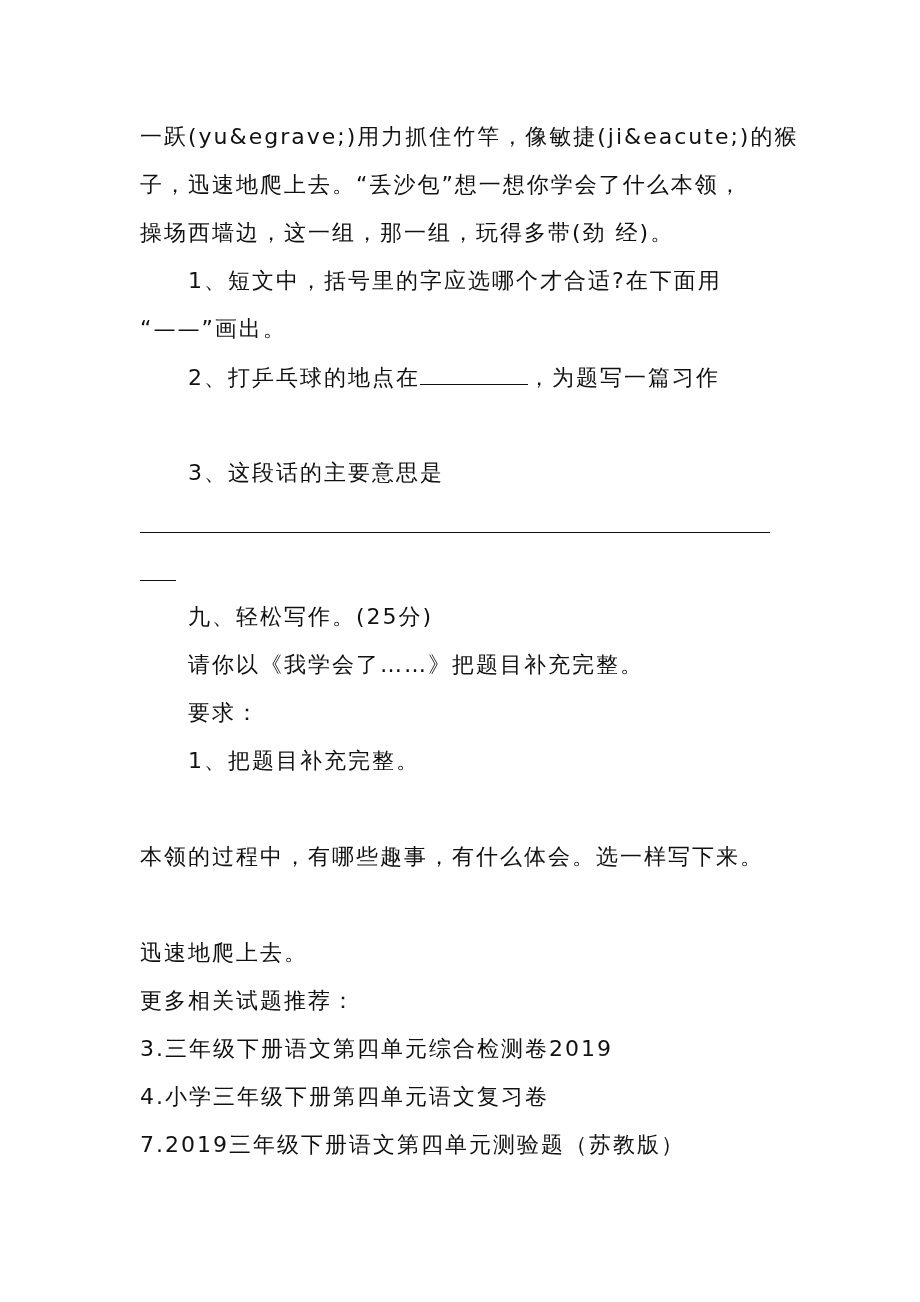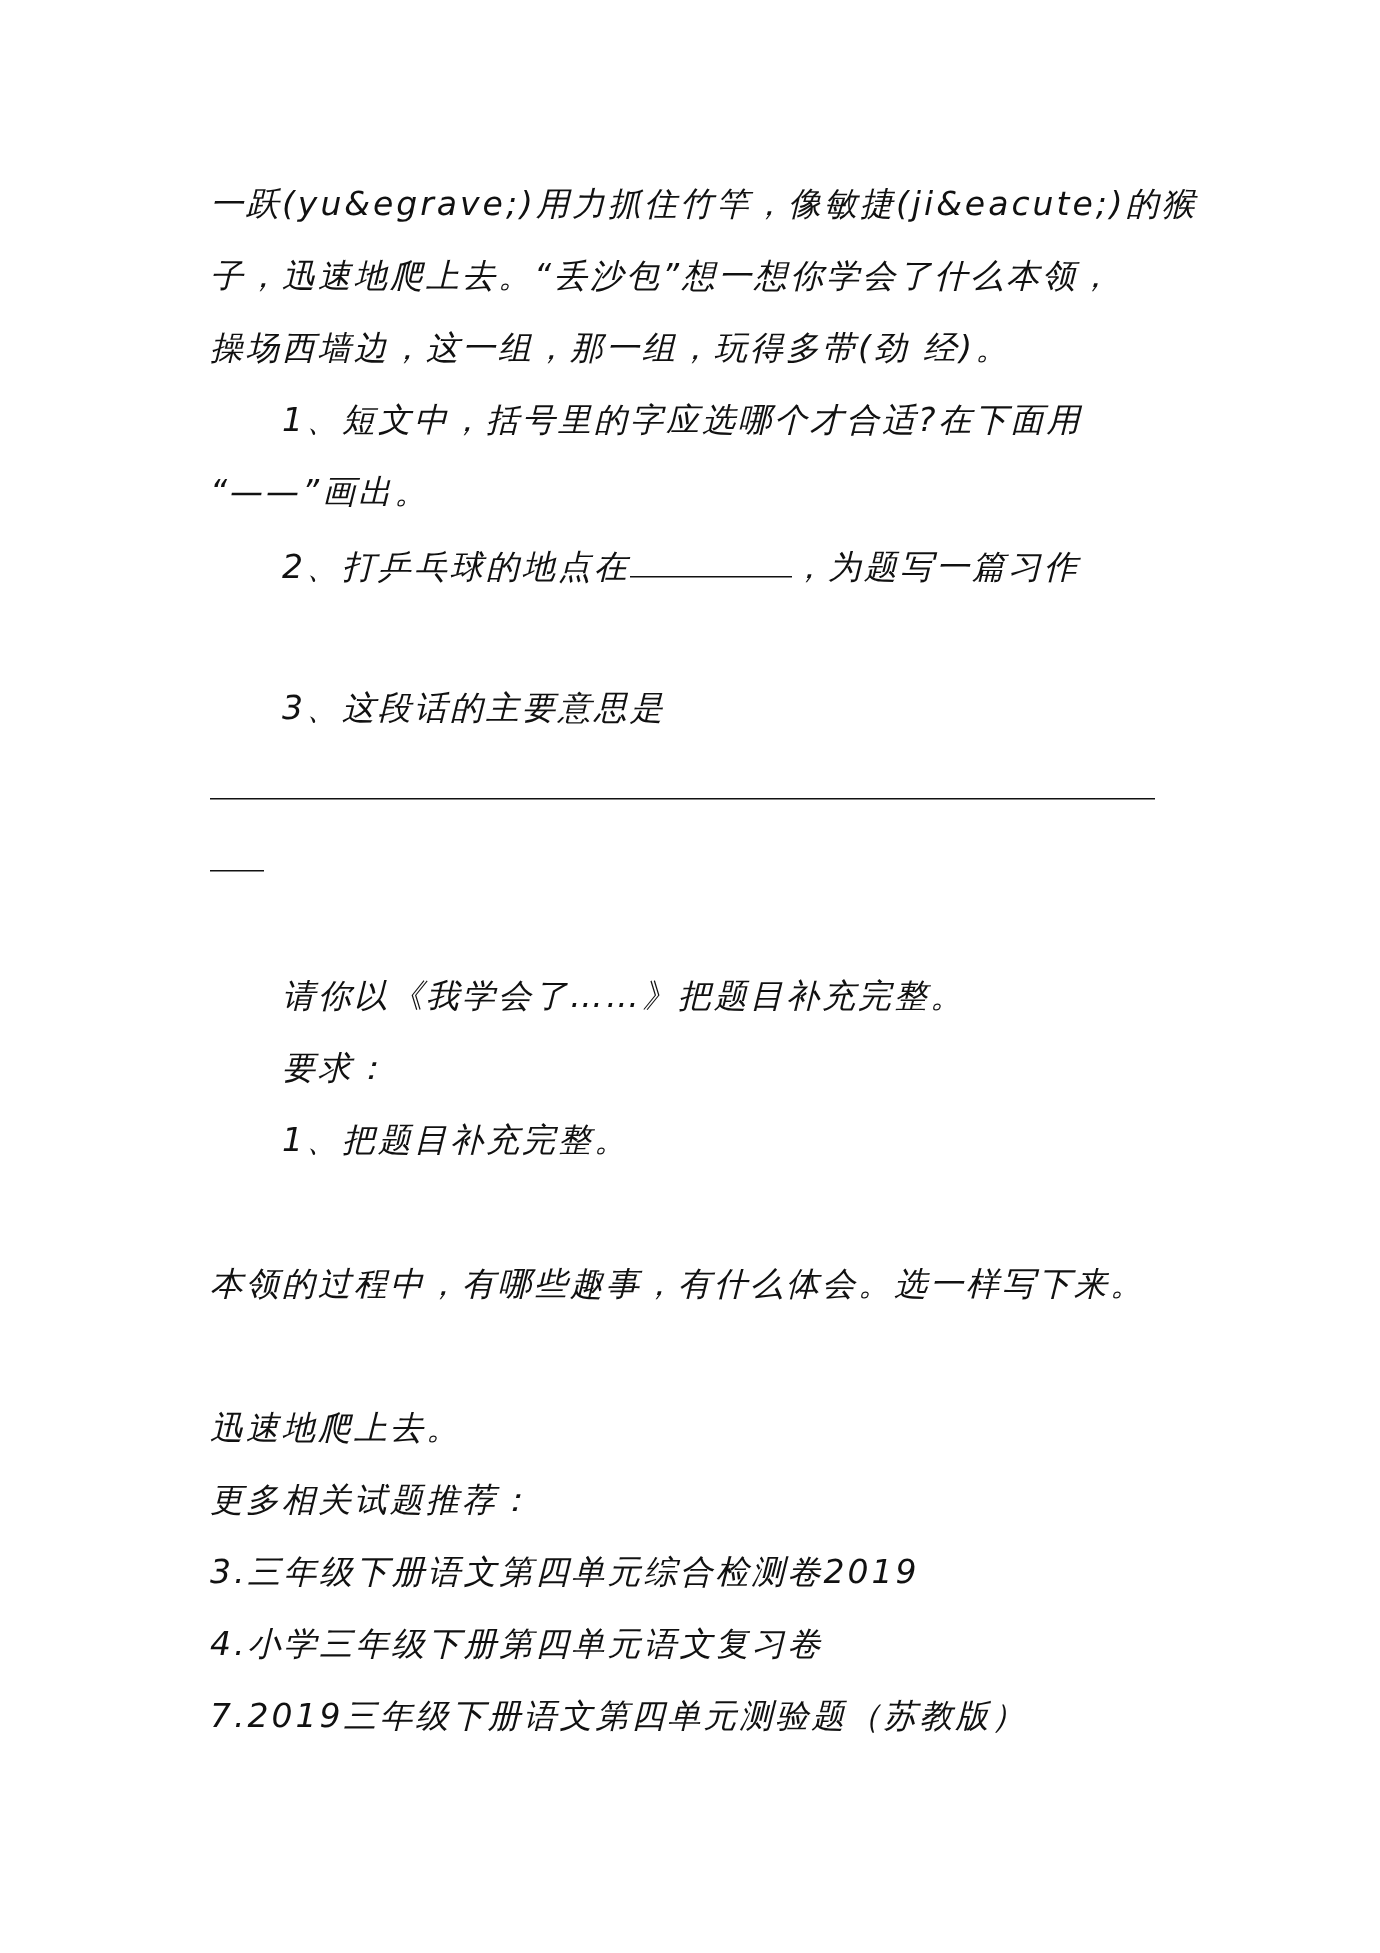--- a/index.html
+++ b/index.html
@@ -14,21 +14,20 @@
       overflow: hidden;
       font-family: "DejaVu Sans", "Liberation Sans", sans-serif;
       color: #111111;
     }
     .page {
       position: absolute;
       left: 0;
       top: 0;
       width: 920px;
       height: 1302px;
-      font-style: italic;
     }
     .line {
       position: absolute;
       left: 140px;
       font-size: 22px;
       line-height: 26px;
       white-space: pre;
       letter-spacing: 2px;
     }
     .indent { left: 188px; }
@@ -56,20 +55,21 @@
 
   <div class="line indent" style="top:268px">1、短文中，括号里的字应选哪个才合适?在下面用</div>
   <div class="line" style="top:316px">“——”画出。</div>
 
   <div class="line indent" style="top:364px"><span>2、打乒乓球的地点在</span><span class="blank" style="width:108px"></span><span>，为题写一篇习作</span></div>
 
   <div class="line indent" style="top:460px">3、这段话的主要意思是</div>
   <div class="rule" style="top:532px; width:630px"></div>
   <div class="rule" style="top:580px; width:36px"></div>
 
+  <div class="line indent" style="top:604px">九、轻松写作。(25分)</div>
   <div class="line indent" style="top:652px">请你以《我学会了……》把题目补充完整。</div>
   <div class="line indent" style="top:700px">要求：</div>
   <div class="line indent" style="top:748px">1、把题目补充完整。</div>
   <div class="line" style="top:844px">本领的过程中，有哪些趣事，有什么体会。选一样写下来。</div>
   <div class="line" style="top:940px">迅速地爬上去。</div>
 
   <div class="line" style="top:988px">更多相关试题推荐：</div>
   <div class="line" style="top:1036px">3.三年级下册语文第四单元综合检测卷2019</div>
   <div class="line" style="top:1084px">4.小学三年级下册第四单元语文复习卷</div>
   <div class="line" style="top:1132px">7.2019三年级下册语文第四单元测验题（苏教版）</div>

